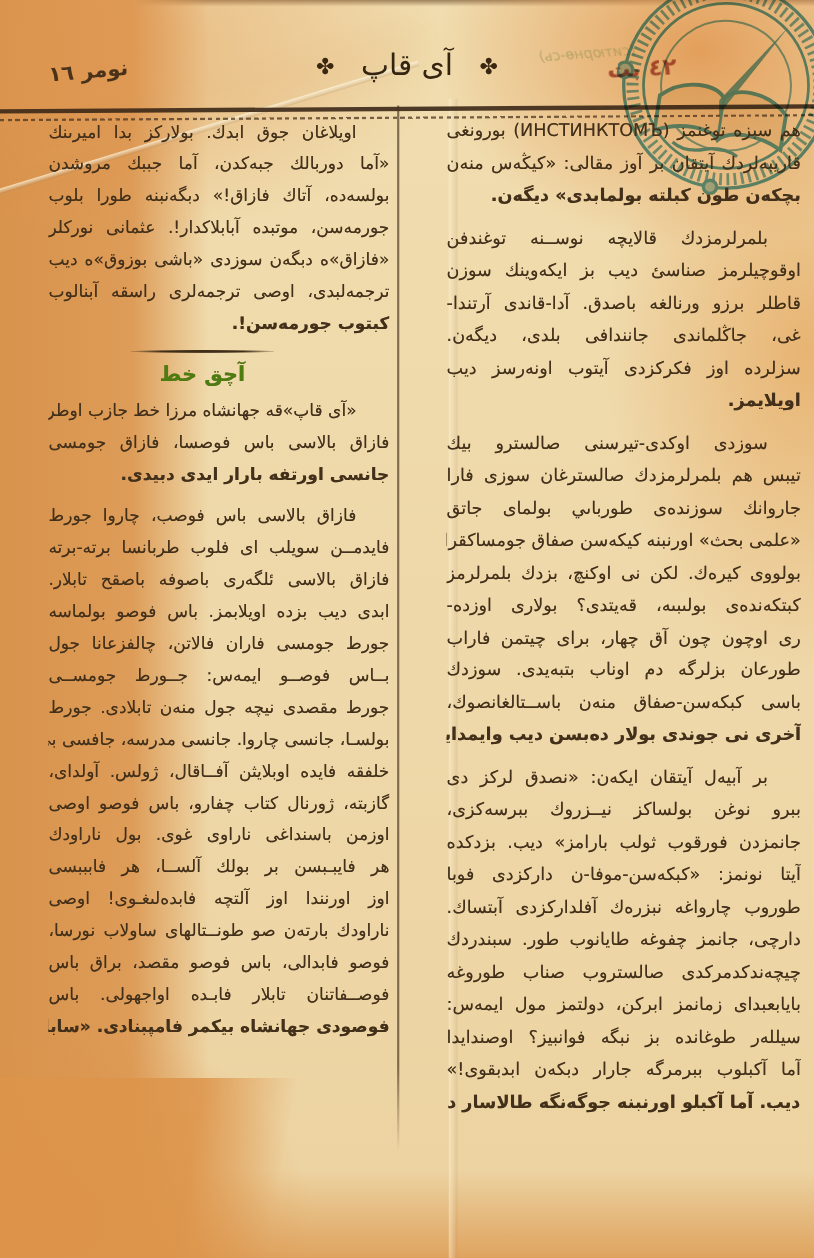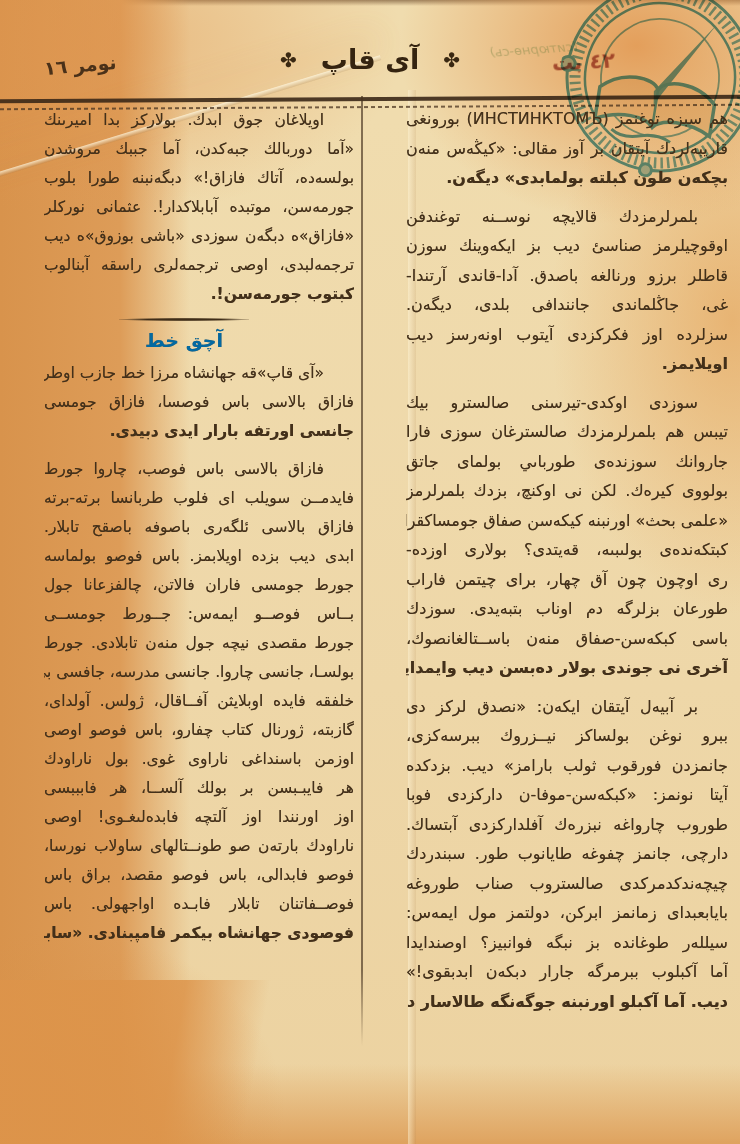--- a/index.html
+++ b/index.html
@@ -40,21 +40,21 @@
   
   .issue{
     position:absolute;left:44px;top:54px;
     font-size:19px;font-weight:bold;color:#4a3119;
     transform:rotate(-5deg);letter-spacing:1px;
   }
   .masthead-title{
     position:absolute;left:50%;top:44px;transform:translateX(-50%);
     display:flex;align-items:center;gap:24px;color:#352410;
   }
-  .masthead-title .t{font-size:27px;font-weight:bold;letter-spacing:2px;}
+  .masthead-title .t{font-size:27px;font-weight:normal;letter-spacing:2px;}
   .masthead-title .orn{font-size:20px;color:#3a2812;}
   .ghost{
     position:absolute;left:428px;top:44px;width:150px;
     color:rgba(118,130,66,.42);font-size:13px;font-style:italic;
     transform:rotate(-4deg) scaleX(-1);filter:blur(.4px);
   }
   .hand-mark{
     position:absolute;left:552px;top:50px;
     color:#93301c;font-size:21px;font-weight:bold;opacity:.8;
     transform:rotate(-3deg);letter-spacing:4px;filter:blur(.3px);
@@ -88,21 +88,21 @@
   }
   .col-right .line{font-size:16px;line-height:29.5px;}
   .col-left  .line{font-size:15.5px;line-height:29px;}
   .line.first{text-indent:30px;}
   .line.lastline{text-align-last:right;font-weight:bold;}
   .section-divider{
     margin:6px auto 4px auto;width:130px;height:3px;
     background:radial-gradient(ellipse at center,#3f2d18 0%,#3f2d18 40%,rgba(63,45,24,0) 78%);
   }
   .section-heading{
-    text-align:center;font-weight:bold;font-size:19px;color:#0369a1;
+    text-align:center;font-weight:bold;font-size:19px;color:#4d7c0f;
     margin:8px 0 8px 0;letter-spacing:2px;
   }
 </style>
 </head>
 <body>
 
 <div class="paper"></div>
 <div class="crease"></div>
 <div class="stain-bottom-left"></div>
 <div class="fold-vertical"></div>
@@ -153,22 +153,22 @@
       <div class="line">اوقوچيلرمز صناسئ ديب بز ايكەوينك سوزن</div>
       <div class="line">قاطلر برزو ورنالغه باصدق. آدا-قاندى آرتندا-</div>
       <div class="line">غى، جاڭلماندى جانندافى بلدى، ديگەن.</div>
       <div class="line">سزلرده اوز فكركزدى آيتوب اونەرسز ديب</div>
       <div class="line lastline">اويلايمز.</div>
     </div>
   <div class="para">
       <div class="line first">سوزدى اوكدى-تيرسنى صالسترو بيك</div>
       <div class="line">تيبس هم بلمرلرمزدك صالسترغان سوزى فارا</div>
       <div class="line">جاروانك سوزندەى طورباىي بولماى جاتق</div>
+      <div class="line">«علمى بحث» اورنبنه كيكەسن صفاق جومساكقراب</div>
       <div class="line">بولووى كيرەك. لكن نى اوكنچ، بزدك بلمرلرمز</div>
-      <div class="line">«علمى بحث» اورنبنه كيكەسن صفاق جومساكقراب</div>
       <div class="line">كبتكەندەى بولىبىه، قەيتدى؟ بولارى اوزدە-</div>
       <div class="line">رى اوچون چون آق چهار، براى چيتمن فاراب</div>
       <div class="line">طورعان بزلرگه دم اوناب بتبەيدى. سوزدك</div>
       <div class="line">باسى كبكەسن-صفاق منەن باســتالغانصوك،</div>
       <div class="line lastline">آخرى نى جوندى بولار دەبسن ديب وايمدايمز.</div>
     </div>
   <div class="para">
       <div class="line first">بر آبيەل آيتقان ايكەن: «نصدق لركز دى</div>
       <div class="line">ببرو نوغن بولساكز نيــزروك ببرسەكزى،</div>
       <div class="line">جانمزدن فورقوب ثولب بارامز» ديب. بزدكدە</div>

